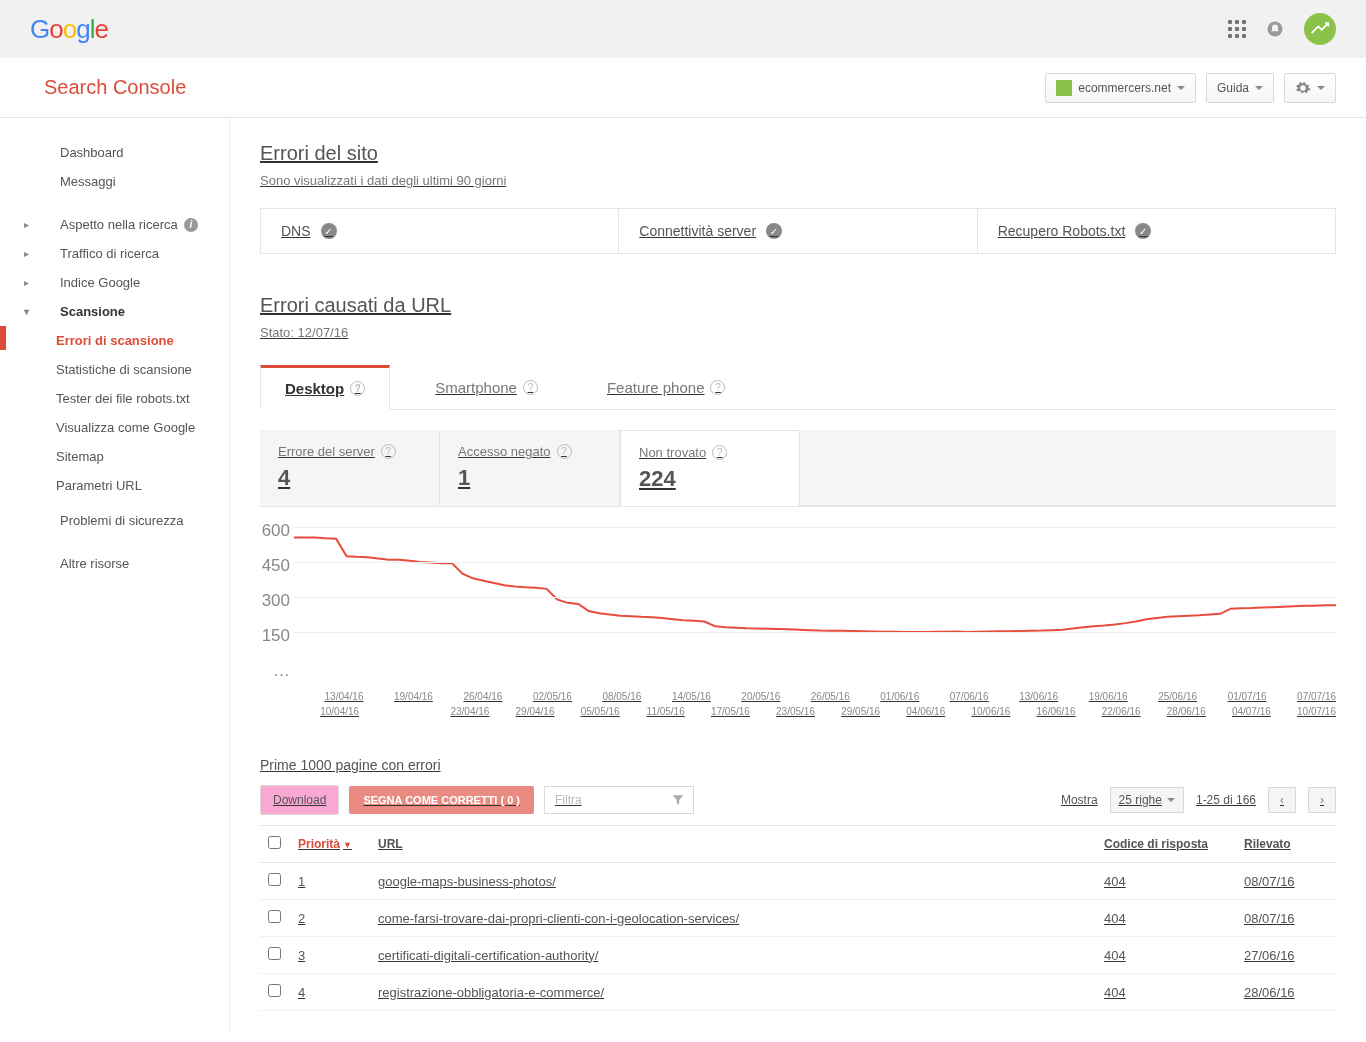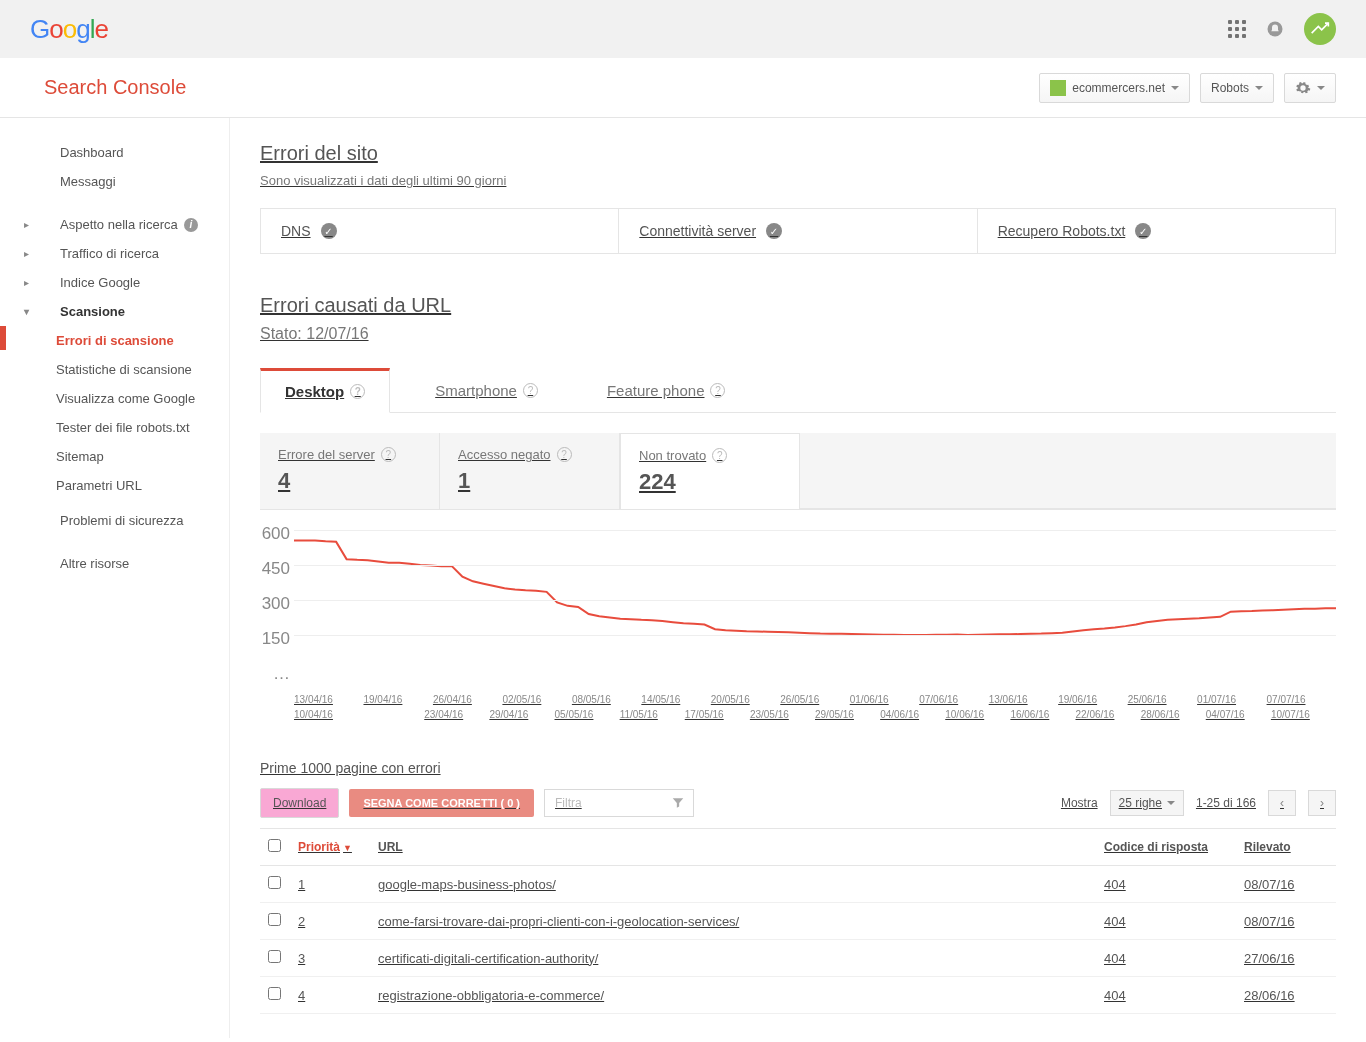--- a/index.html
+++ b/index.html
@@ -31,37 +31,37 @@
 .red-marker { position: absolute; left: 0; width: 6px; height: 24px; background: #dd4b39; }
 .info-icon { width: 14px; height: 14px; background: #999; border-radius: 50%; margin-left: 6px; display: inline-flex; align-items: center; justify-content: center; color: #fff; font-size: 10px; font-weight: bold; font-style: italic; }
 .main { flex: 1; padding: 24px 30px; text-decoration: underline; }
 h1.page-title { font-size: 20px; font-weight: normal; color: #555; margin-bottom: 8px; }
 .subtitle { font-size: 13px; color: #777; margin-bottom: 20px; }
 .status-cards { display: flex; border: 1px solid #e5e5e5; margin-bottom: 40px; }
 .status-card { flex: 1; padding: 14px 20px; border-right: 1px solid #e5e5e5; display: flex; align-items: center; gap: 10px; color: #555; font-size: 14px; }
 .status-card:last-child { border-right: none; }
 .check-badge { width: 16px; height: 16px; background: #888; border-radius: 50%; display: flex; align-items: center; justify-content: center; color: #fff; font-size: 10px; }
 h2.section-title { font-size: 20px; font-weight: normal; color: #555; margin-bottom: 8px; }
-.state-text { font-size: 16px; color: #777; margin-bottom: 25px; }
+.state-text { font-size: 13px; color: #777; margin-bottom: 25px; }
 .device-tabs { border-bottom: 1px solid #e5e5e5; display: flex; gap: 21px; }
 .device-tab { padding: 12px 24px; color: #777; font-size: 15px; display: flex; align-items: center; gap: 6px; cursor: pointer; }
 .device-tab.active { border: 1px solid #e5e5e5; border-top: 3px solid #dd4b39; border-bottom: 1px solid #fff; color: #333; font-weight: bold; margin-bottom: -1px; background: #fff; }
 .help-circle { width: 15px; height: 15px; border: 1px solid #bbb; border-radius: 50%; display: inline-flex; align-items: center; justify-content: center; font-size: 10px; color: #bbb; }
 .error-stats { display: flex; margin-top: 20px; }
 .stat-box { padding: 14px 18px; width: 180px; background: #f5f5f5; border-right: 1px solid #e5e5e5; }
 .stat-box.active { background: #fff; border: 1px solid #e5e5e5; border-bottom: none; }
 .stat-label { font-size: 13px; color: #777; display: flex; align-items: center; gap: 6px; }
 .stat-value { font-size: 22px; font-weight: bold; color: #555; margin-top: 6px; }
 .chart-area { border-top: 1px solid #e5e5e5; padding: 20px 0 10px; }
 .chart { position: relative; height: 160px; margin-left: 34px; }
 .y-axis { position: absolute; left: -34px; top: 0; bottom: 20px; width: 30px; }
 .y-tick { position: absolute; right: 0; font-size: 17px; color: #888; text-align: right; }
 .grid-line { position: absolute; left: 0; right: 0; border-top: 1px solid #eee; }
 .x-axis { display: flex; justify-content: space-between; font-size: 10px; color: #888; margin-top: 4px; margin-left: 34px; }
-.x-tick { text-align: left; flex: 1; }
+.x-tick { text-align: right; flex: 1; }
 .list-title { font-size: 14px; color: #555; margin: 30px 0 12px; }
 .toolbar { display: flex; align-items: center; gap: 10px; margin-bottom: 10px; }
 .btn-outline { border: 1px solid #d9d9d9; background: #f9a8d4; padding: 7px 12px; font-size: 12px; color: #555; cursor: pointer; border-radius: 2px; }
 .btn-red { background: #e98b81; color: #fff; border: none; padding: 8px 14px; font-size: 11px; font-weight: bold; border-radius: 2px; cursor: pointer; }
 .filter-box { border: 1px solid #d9d9d9; padding: 6px 30px 6px 10px; width: 150px; font-size: 12px; color: #999; position: relative; }
 .funnel { position: absolute; right: 8px; top: 6px; color: #aaa; }
 .toolbar-right { margin-left: auto; display: flex; align-items: center; gap: 12px; font-size: 12px; color: #555; }
 .select-box { border: 1px solid #d9d9d9; background: #f5f5f5; padding: 5px 8px; display: flex; align-items: center; gap: 5px; }
 .pager-btn { border: 1px solid #d9d9d9; background: #f5f5f5; width: 28px; height: 26px; display: flex; align-items: center; justify-content: center; color: #888; cursor: pointer; }
 table.data { width: 100%; border-collapse: collapse; }
@@ -106,21 +106,21 @@
 
 <div class="sub-bar">
   <div class="product-name">Search Console</div>
   <div class="sub-right">
     <div class="btn">
       <span class="site-btn-icon"></span>
       <span>ecommercers.net</span>
       <span class="caret-down"></span>
     </div>
     <div class="btn">
-      <span>Robots</span>
+      <span>Guida</span>
       <span class="caret-down"></span>
     </div>
     <div class="btn">
       <svg class="gear" viewBox="0 0 24 24" fill="#888">
           <path d="M12 8a4 4 0 1 0 0 8 4 4 0 0 0 0-8zm9 4l2 1-1 3-2-.5a8 8 0 0 1-1.5 1.5l.5 2-3 1-1-2h-2l-1 2-3-1 .5-2A8 8 0 0 1 5 16.5L3 17l-1-3 2-1v-2l-2-1 1-3 2 .5A8 8 0 0 1 6.5 6L6 4l3-1 1 2h2l1-2 3 1-.5 2A8 8 0 0 1 18 7.5l2-.5 1 3-2 1z"></path>
         </svg>
       <span class="caret-down"></span>
     </div>
   </div>
 </div>
@@ -135,22 +135,22 @@
       <span class="info-icon">i</span>
     </div>
     <div class="side-item top-level collapsible">Traffico di ricerca</div>
     <div class="side-item top-level collapsible">Indice Google</div>
     <div class="side-item top-level collapsible expanded bold">Scansione</div>
     <div style="position:relative">
       <div class="red-marker"></div>
       <div class="side-item side-sub active">Errori di scansione</div>
     </div>
     <div class="side-item side-sub">Statistiche di scansione</div>
+    <div class="side-item side-sub">Tester dei file robots.txt</div>
     <div class="side-item side-sub">Visualizza come Google</div>
-    <div class="side-item side-sub">Tester dei file robots.txt</div>
     <div class="side-item side-sub">Sitemap</div>
     <div class="side-item side-sub">Parametri URL</div>
     <div class="side-item top-level" style="margin-top:6px">Problemi di sicurezza</div>
     <div style="height:14px"></div>
     <div class="side-item top-level">Altre risorse</div>
   </div>
 
   <div class="main">
     <h1 class="page-title">Errori del sito</h1>
     <div class="subtitle">Sono visualizzati i dati degli ultimi 90 giorni</div>

